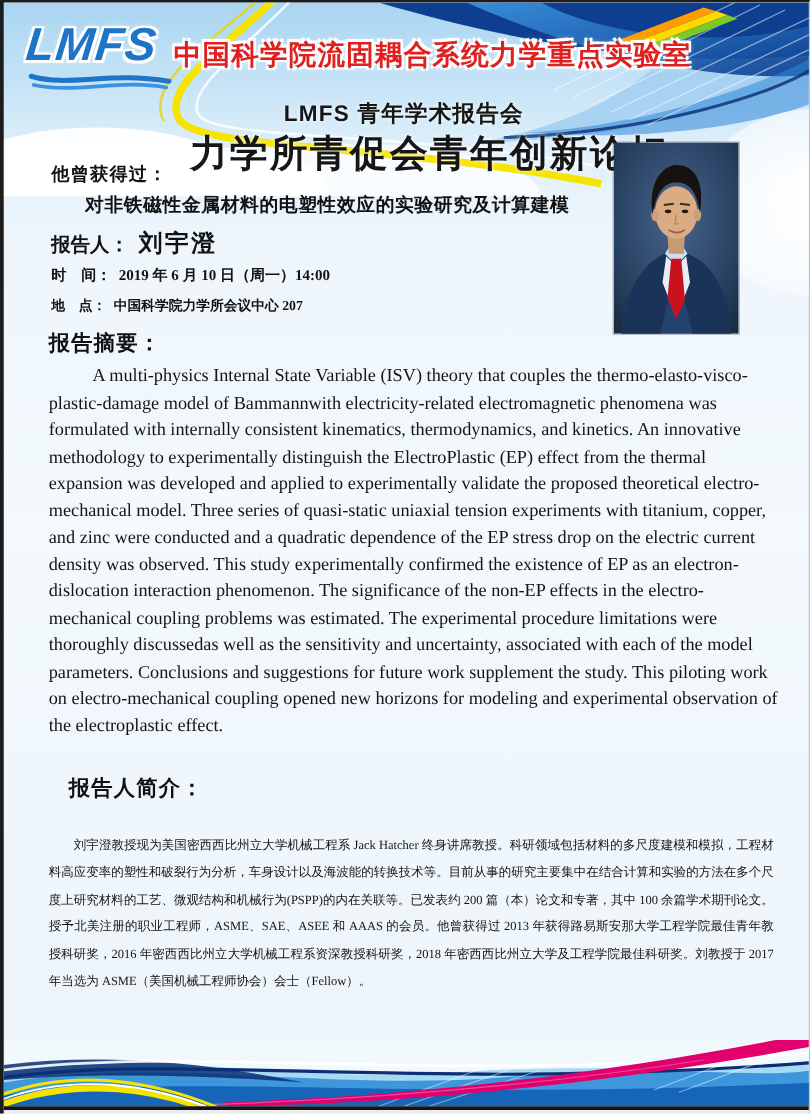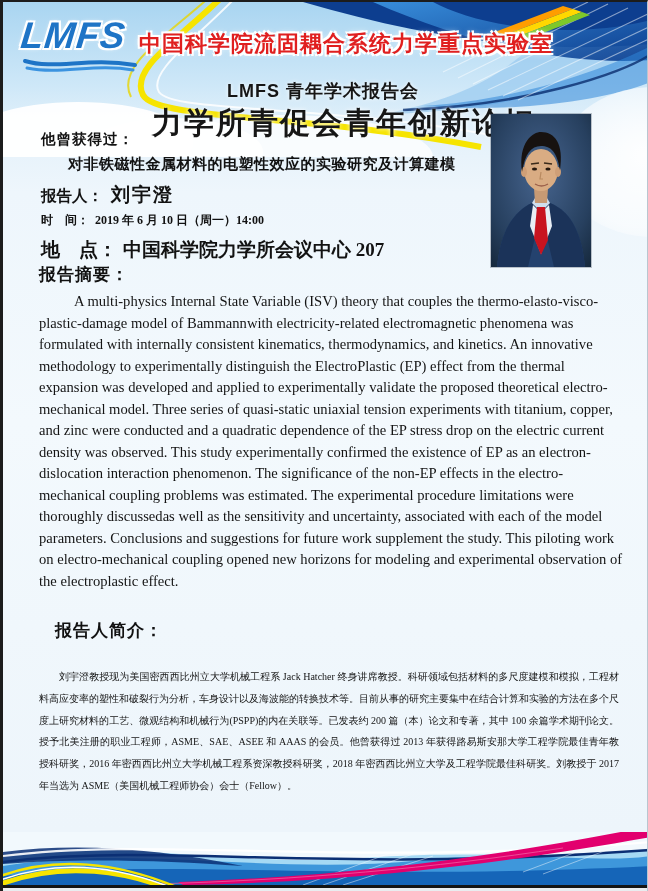--- a/index.html
+++ b/index.html
@@ -35,21 +35,21 @@
     left:141px;top:101px;width:400px;text-align:center;font-weight:bold;font-size:30px;
     color:#161616;letter-spacing:2px;text-shadow:0 0 4px rgba(255,255,255,.9);white-space:nowrap;
   }
   
   .label-line{white-space:nowrap;font-weight:bold;color:#121212;}
   .title-label{left:38px;top:128px;font-size:14.5px;letter-spacing:1px;}
   .report-title{left:65px;top:153px;font-size:15px;letter-spacing:.5px;}
   .speaker-line{left:38px;top:180px;font-size:15.5px;}
   .speaker-name{font-size:19px;margin-left:8px;letter-spacing:2px;}
   .time-line{left:38px;top:210px;font-size:12px;}
-  .venue-line{left:38px;top:235px;font-size:19px;}
+  .venue-line{left:38px;top:235px;font-size:11px;}
   .meta-value{font-family:"Liberation Serif",serif;font-weight:bold;margin-left:6px;}
   
   .photo{left:488px;top:112px;width:100px;height:153px;box-shadow:0 0 0 1px rgba(20,30,50,.25);}
   
   .section-heading{font-weight:bold;font-size:17px;color:#111;letter-spacing:1px;white-space:nowrap;}
   .abstract-heading{left:36px;top:261px;}
   .abstract-text{
     left:36px;top:289px;width:588px;
     font-family:"Liberation Serif",serif;font-size:14.6px;line-height:21.5px;
     text-indent:2.4em;color:#141414;text-align:left;

